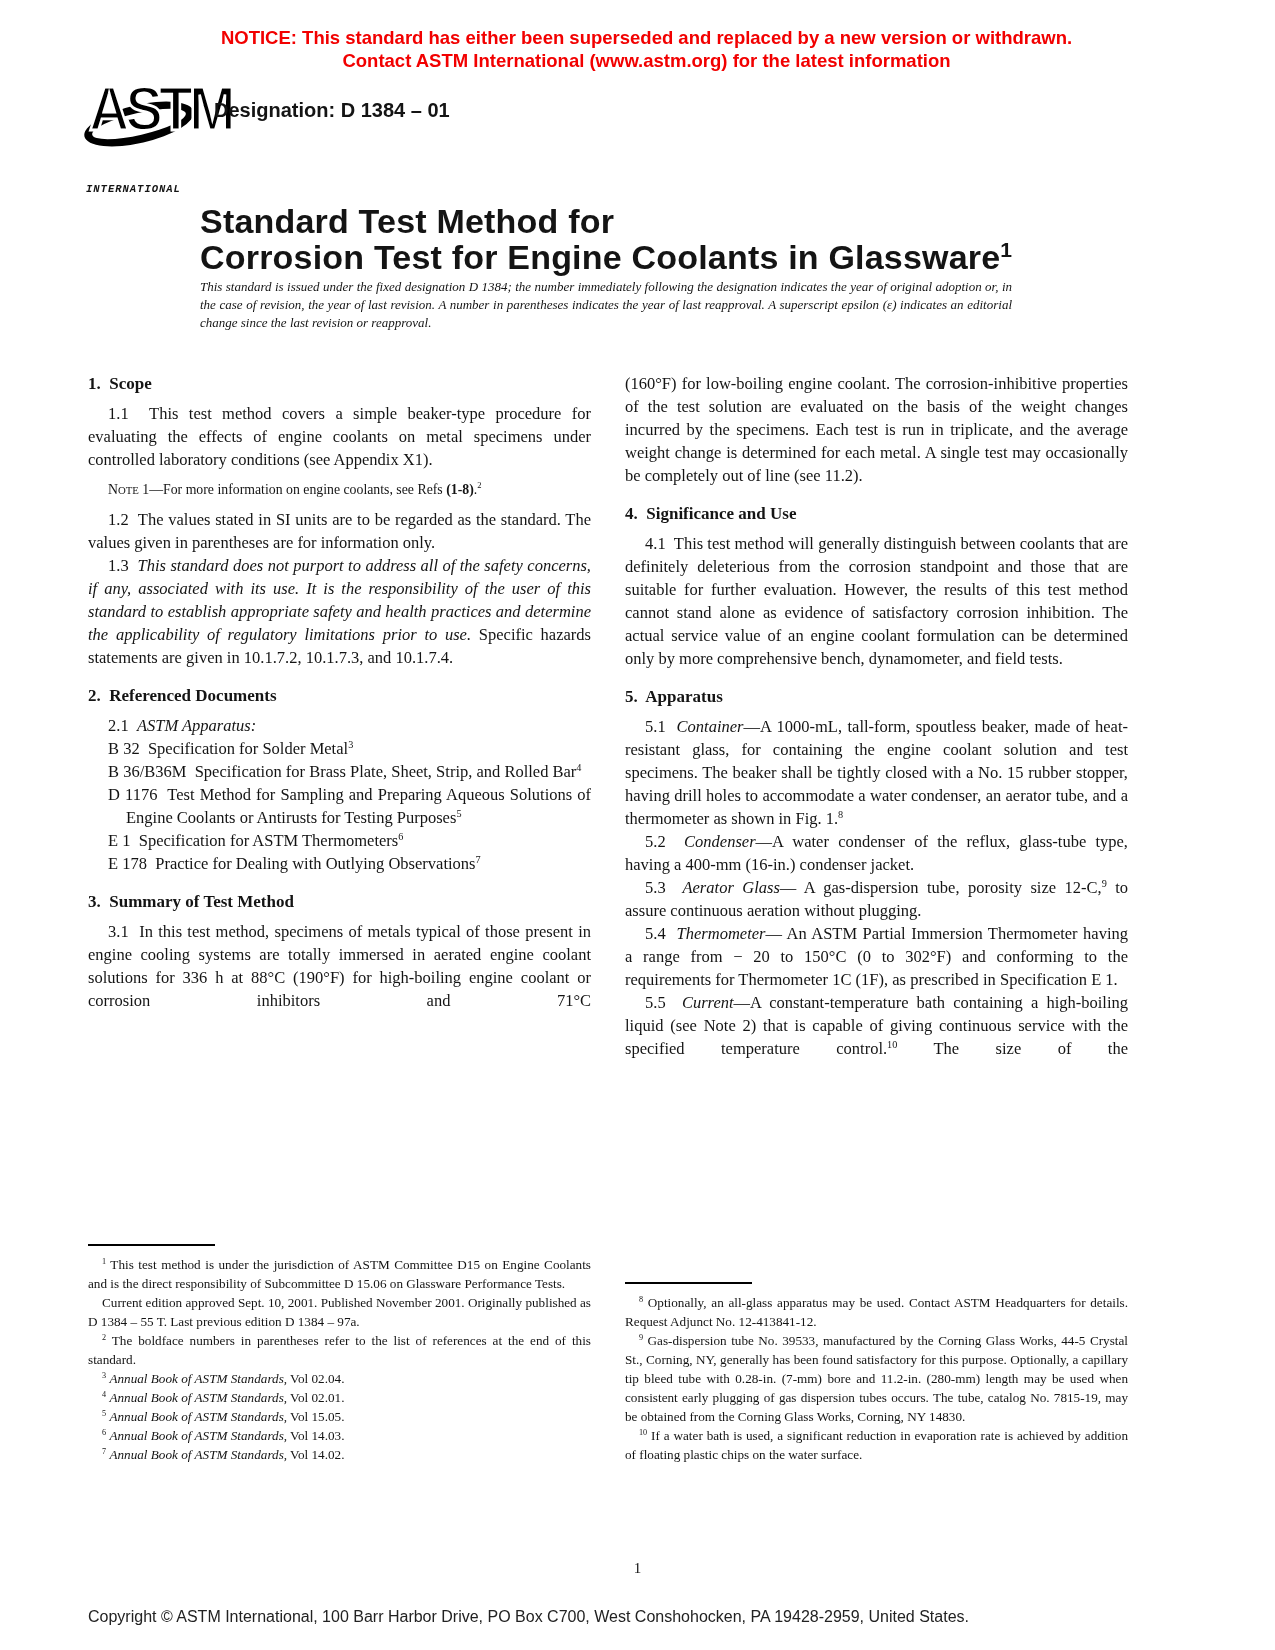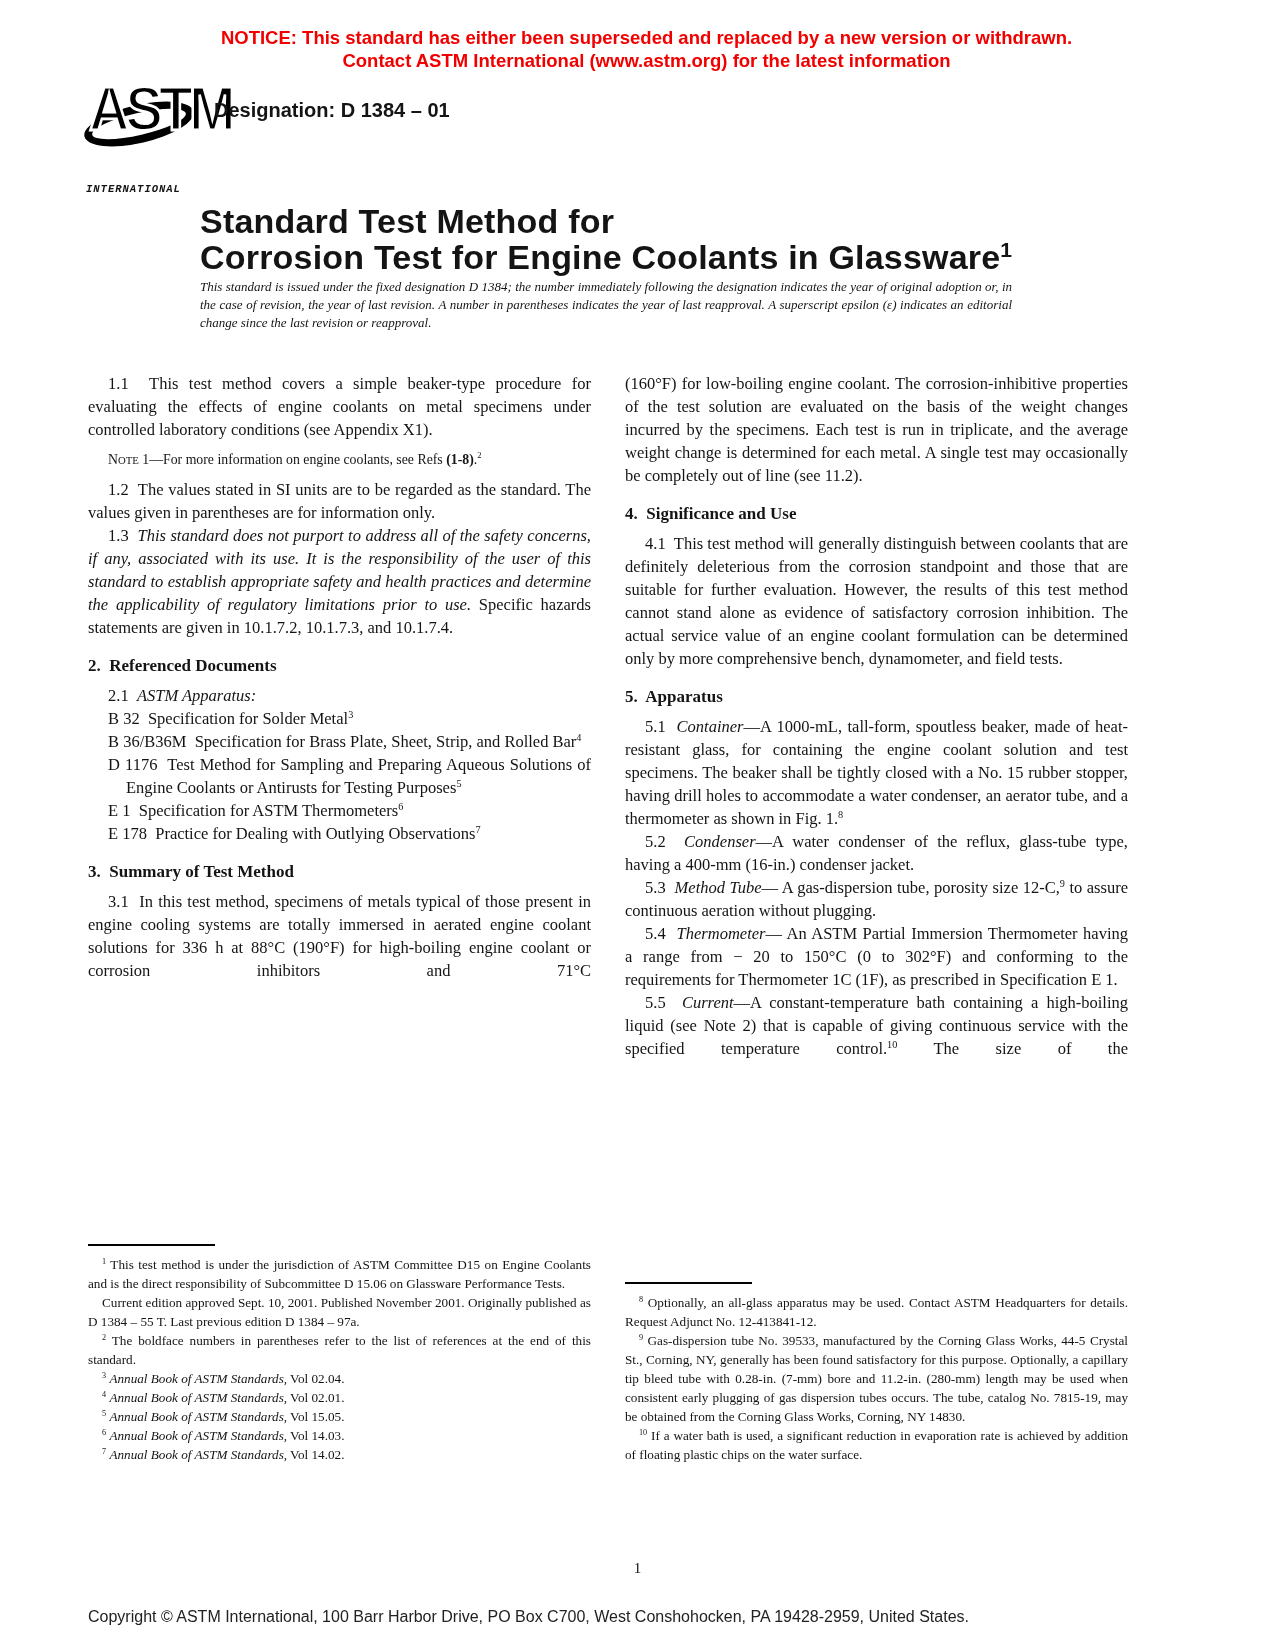--- a/index.html
+++ b/index.html
@@ -101,20 +101,21 @@
   <div class="doc-title">
     <div>Standard Test Method for</div>
     <div>Corrosion Test for Engine Coolants in Glassware<sup>1</sup></div>
   </div>
 
   <div class="preamble">This standard is issued under the fixed designation D 1384; the number immediately following the designation indicates the year of original adoption or, in the case of revision, the year of last revision. A number in parentheses indicates the year of last reapproval. A superscript epsilon (ε) indicates an editorial change since the last revision or reapproval.</div>
 
   <div class="columns">
 
     <div class="col">
+      <h2 class="sec-h">1.&nbsp; Scope</h2>
       <p class="p">1.1&nbsp; This test method covers a simple beaker-type procedure for evaluating the effects of engine coolants on metal specimens under controlled laboratory conditions (see Appendix X1).</p>
       <p class="note">N<span class="sc">OTE</span> 1—For more information on engine coolants, see Refs <b>(1-8)</b>.<sup>2</sup></p>
       <p class="p">1.2&nbsp; The values stated in SI units are to be regarded as the standard. The values given in parentheses are for information only.</p>
       <p class="p">1.3&nbsp; <i>This standard does not purport to address all of the safety concerns, if any, associated with its use. It is the responsibility of the user of this standard to establish appropriate safety and health practices and determine the applicability of regulatory limitations prior to use.</i> Specific hazards statements are given in 10.1.7.2, 10.1.7.3, and 10.1.7.4.</p>
       <h2 class="sec-h">2.&nbsp; Referenced Documents</h2>
       <p class="p">2.1&nbsp; <i>ASTM Apparatus:</i></p>
       <p class="ref">B 32&nbsp; Specification for Solder Metal<sup>3</sup></p>
       <p class="ref">B 36/B36M&nbsp; Specification for Brass Plate, Sheet, Strip, and Rolled Bar<sup>4</sup></p>
       <p class="ref">D 1176&nbsp; Test Method for Sampling and Preparing Aqueous Solutions of Engine Coolants or Antirusts for Testing Purposes<sup>5</sup></p>
       <p class="ref">E 1&nbsp; Specification for ASTM Thermometers<sup>6</sup></p>
@@ -135,21 +136,21 @@
       </div>
     </div>
 
     <div class="col">
       <p class="p cont">(160°F) for low-boiling engine coolant. The corrosion-inhibitive properties of the test solution are evaluated on the basis of the weight changes incurred by the specimens. Each test is run in triplicate, and the average weight change is determined for each metal. A single test may occasionally be completely out of line (see 11.2).</p>
       <h2 class="sec-h">4.&nbsp; Significance and Use</h2>
       <p class="p">4.1&nbsp; This test method will generally distinguish between coolants that are definitely deleterious from the corrosion standpoint and those that are suitable for further evaluation. However, the results of this test method cannot stand alone as evidence of satisfactory corrosion inhibition. The actual service value of an engine coolant formulation can be determined only by more comprehensive bench, dynamometer, and field tests.</p>
       <h2 class="sec-h">5.&nbsp; Apparatus</h2>
       <p class="p">5.1&nbsp; <i>Container</i>—A 1000-mL, tall-form, spoutless beaker, made of heat-resistant glass, for containing the engine coolant solution and test specimens. The beaker shall be tightly closed with a No. 15 rubber stopper, having drill holes to accommodate a water condenser, an aerator tube, and a thermometer as shown in Fig. 1.<sup>8</sup></p>
       <p class="p">5.2&nbsp; <i>Condenser</i>—A water condenser of the reflux, glass-tube type, having a 400-mm (16-in.) condenser jacket.</p>
-      <p class="p">5.3&nbsp; <i>Method Tube</i>— A gas-dispersion tube, porosity size 12-C,<sup>9</sup> to assure continuous aeration without plugging.</p>
+      <p class="p">5.3&nbsp; <i>Aerator Glass</i>— A gas-dispersion tube, porosity size 12-C,<sup>9</sup> to assure continuous aeration without plugging.</p>
       <p class="p">5.4&nbsp; <i>Thermometer</i>— An ASTM Partial Immersion Thermometer having a range from − 20 to 150°C (0 to 302°F) and conforming to the requirements for Thermometer 1C (1F), as prescribed in Specification E 1.</p>
       <p class="p runon">5.5&nbsp; <i>Current</i>—A constant-temperature bath containing a high-boiling liquid (see Note 2) that is capable of giving continuous service with the specified temperature control.<sup>10</sup> The size of the</p>
 
       <div class="fnblock">
         <hr class="fnrule">
         <p class="fn"><sup>8</sup> Optionally, an all-glass apparatus may be used. Contact ASTM Headquarters for details. Request Adjunct No. 12-413841-12.</p>
         <p class="fn"><sup>9</sup> Gas-dispersion tube No. 39533, manufactured by the Corning Glass Works, 44-5 Crystal St., Corning, NY, generally has been found satisfactory for this purpose. Optionally, a capillary tip bleed tube with 0.28-in. (7-mm) bore and 11.2-in. (280-mm) length may be used when consistent early plugging of gas dispersion tubes occurs. The tube, catalog No. 7815-19, may be obtained from the Corning Glass Works, Corning, NY 14830.</p>
         <p class="fn"><sup>10</sup> If a water bath is used, a significant reduction in evaporation rate is achieved by addition of floating plastic chips on the water surface.</p>
       </div>
     </div>

